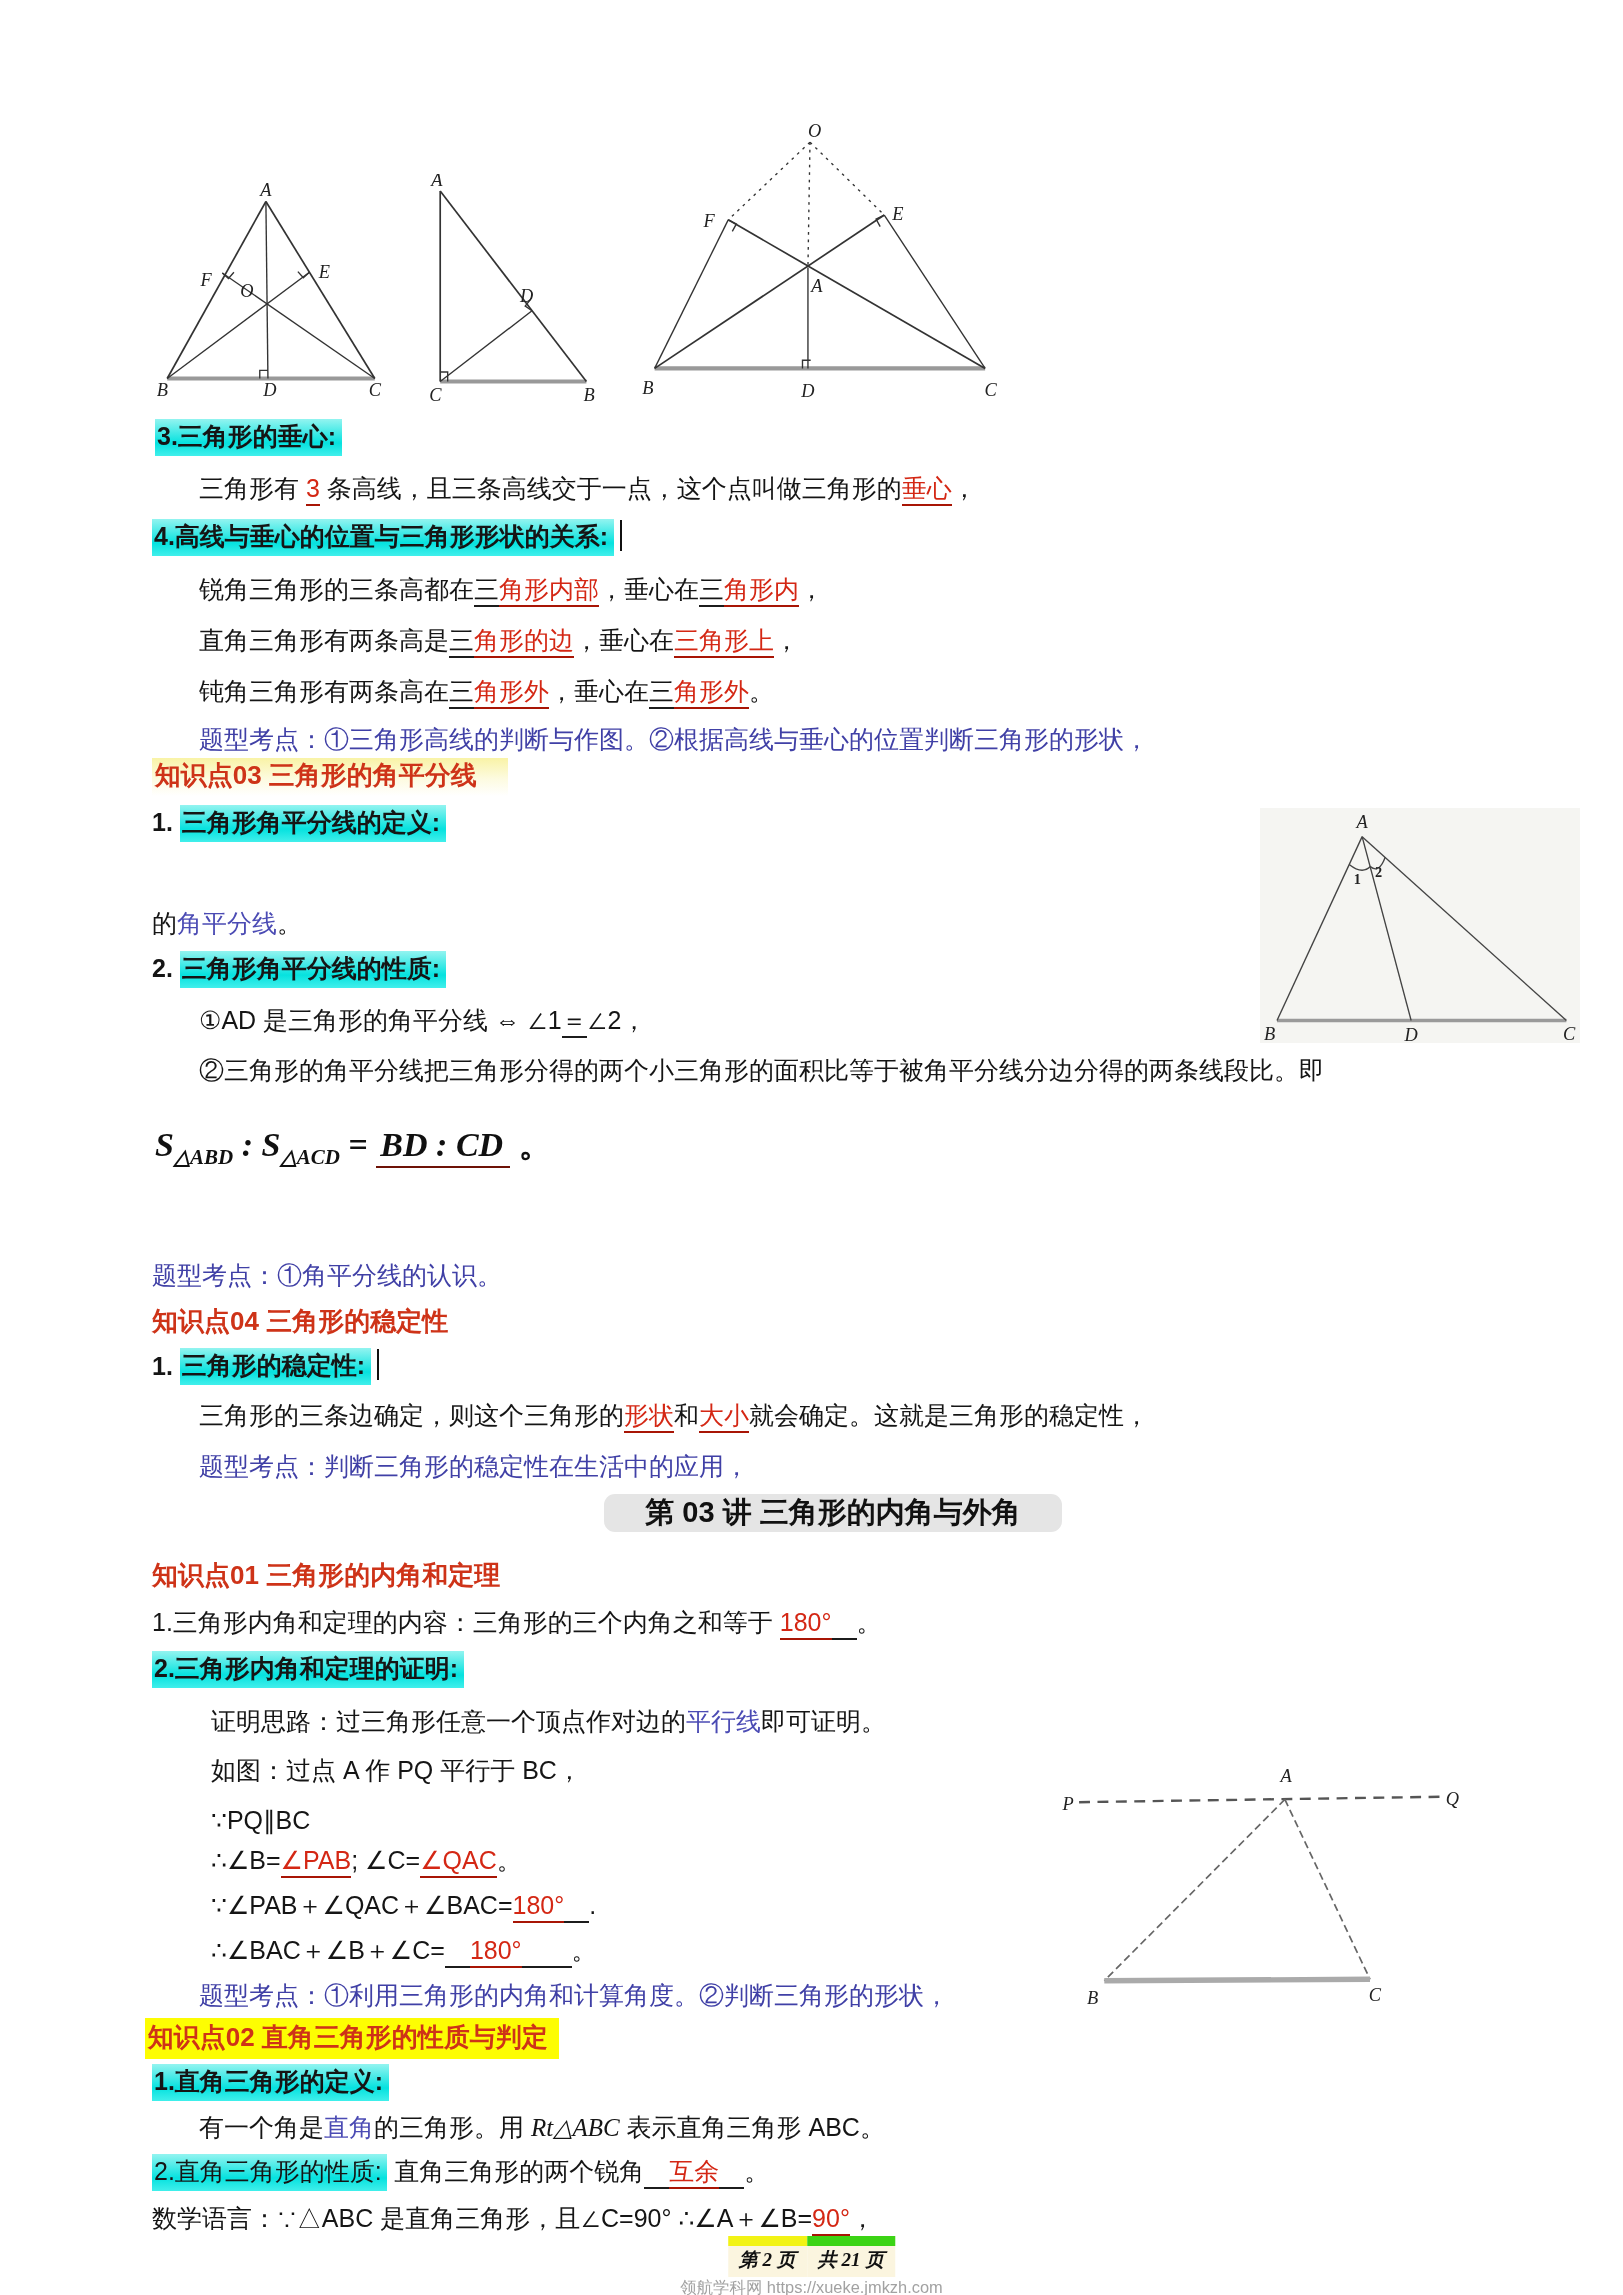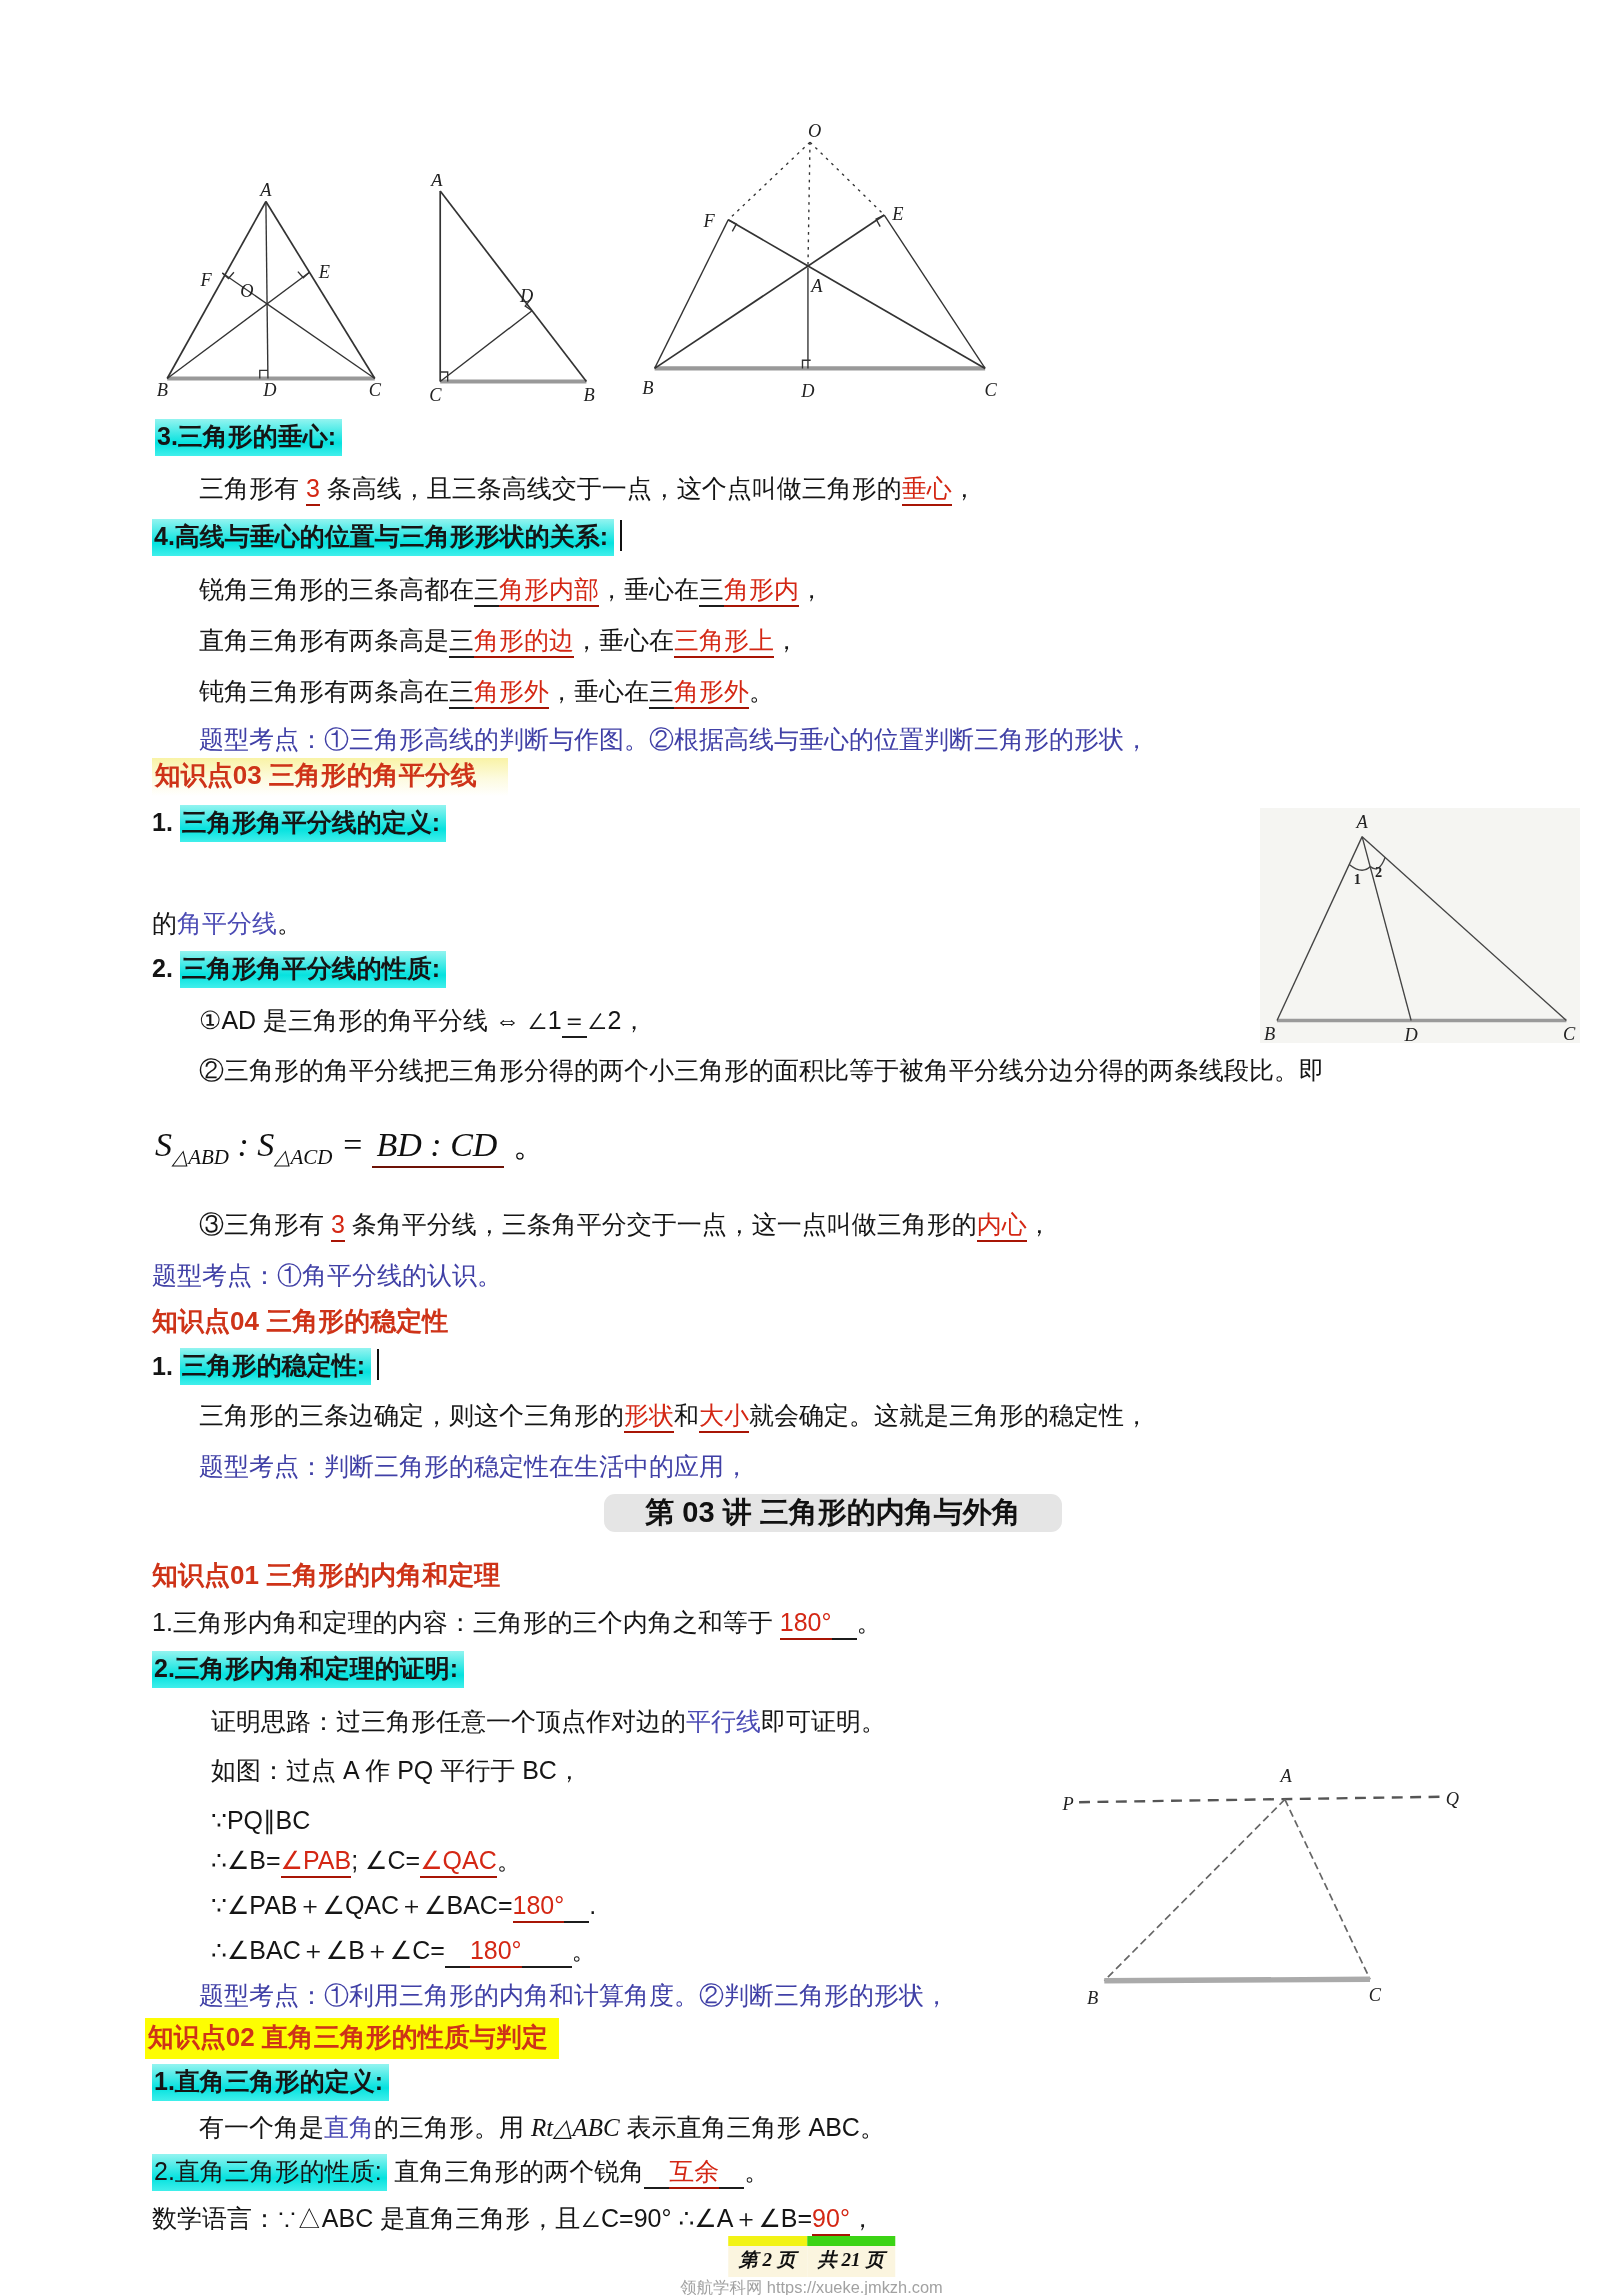--- a/index.html
+++ b/index.html
@@ -13,21 +13,21 @@
   .kp02yellow{background:#fdfd02;padding:2.7px 11px 5.5px 2.7px;}
   .seg-k{}
   .seg-v{}
   .seg-b{color:#4b4bb4;}
   .seg-u{border-bottom:2.7px solid #1c1c1c;padding-bottom:2px;}
   .seg-ru{color:#d42714;border-bottom:2.7px solid #a81505;padding-bottom:2px;}
   .seg-hl{background:linear-gradient(180deg,#93f4f0 0%,#06e2df 65%,#41efeb 100%);padding:3.4px 5.5px 5.5px 2px;}
   .seg-red{color:#ce3318;}
   .seg-i{font-family:"Liberation Serif",serif;font-style:italic;}
   .seg-bar{display:inline-block;width:2.7px;height:31px;background:#101010;vertical-align:-5.5px;margin-left:6.1px;}
-  .formula{font-size:34px;font-family:"Liberation Serif",serif;color:#101010;}
+  .formula{font-size:34px;font-family:"Liberation Serif",serif;color:#101010;font-weight:bold;}
   .seg-fi{font-style:italic;}
   .seg-fsub{font-style:italic;}
   .seg-fsub sub{font-size:21px;line-height:0;}
   .seg-fiu{font-style:italic;border-bottom:2.7px solid #6d1206;padding:0 6.8px 3.4px 4.1px;}
   .lecture-box{position:absolute;left:604px;top:1494px;width:458px;height:38px;background:#e5e5e5;
                border-radius:11px;display:flex;align-items:center;justify-content:center;
                font-size:29px;font-weight:700;color:#111;}
   .fig{position:absolute;}
   .fig text{font-family:"Liberation Serif",serif;font-style:italic;font-size:27px;fill:#222;}
   .fig .num{font-size:21px;font-style:normal;font-weight:700;}
@@ -105,21 +105,20 @@
   <div class="ln" style="left:155px;top:625px"><span class="seg-k">直角三角形有两条高是</span><span class="seg-u">三</span><span class="seg-ru">角形的边</span><span class="seg-k">，垂心在</span><span class="seg-ru">三角形上</span><span class="seg-k">，</span></div>
   <div class="ln" style="left:155px;top:676px"><span class="seg-k">钝角三角形有两条高在</span><span class="seg-u">三</span><span class="seg-ru">角形外</span><span class="seg-k">，垂心在</span><span class="seg-u">三</span><span class="seg-ru">角形外</span><span class="seg-k">。</span></div>
   <div class="ln exam" style="left:155px;top:724px"><span class="seg-v">题型考点：①三角形高线的判断与作图。②根据高线与垂心的位置判断三角形的形状，</span></div>
   <div class="ln kp kp03band" style="left:108px;top:758px"><span class="seg-red">知识点03  三角形的角平分线</span></div>
   <div class="ln bold" style="left:108px;top:807px"><span class="seg-k">1.  </span><span class="seg-hl">三角形角平分线的定义:</span></div>
   <div class="ln" style="left:108px;top:908px"><span class="seg-k">的</span><span class="seg-b">角平分线</span><span class="seg-k">。</span></div>
   <div class="ln bold" style="left:108px;top:953px"><span class="seg-k">2.  </span><span class="seg-hl">三角形角平分线的性质:</span></div>
   <div class="ln" style="left:155px;top:1005px"><span class="seg-k">①AD 是三角形的角平分线 ⇔ ∠1</span><span class="seg-u">＝</span><span class="seg-k">∠2，</span></div>
   <div class="ln" style="left:155px;top:1055px"><span class="seg-k">②三角形的角平分线把三角形分得的两个小三角形的面积比等于被角平分线分边分得的两条线段比。即</span></div>
   <div class="ln formula" style="left:111px;top:1124px"><span class="seg-fi">S</span><span class="seg-fsub"><sub>△ABD</sub></span><span class="seg-fi"> : </span><span class="seg-fi">S</span><span class="seg-fsub"><sub>△ACD</sub></span><span class="seg-fi"> = </span><span class="seg-fiu">BD : CD</span><span class="seg-k"> 。</span></div>
-  <div class="ln" style="left:155px;top:1209px"><span class="seg-k">③三角形有 </span><span class="seg-ru">3</span><span class="seg-k"> 条角平分线，三条角平分交于一点，这一点叫做三角形的</span><span class="seg-ru">内心</span><span class="seg-k">，</span></div>
   <div class="ln exam" style="left:108px;top:1260px"><span class="seg-v">题型考点：①角平分线的认识。</span></div>
   <div class="ln kp" style="left:108px;top:1305px"><span class="seg-red">知识点04  三角形的稳定性</span></div>
   <div class="ln bold" style="left:108px;top:1349px"><span class="seg-k">1.  </span><span class="seg-hl">三角形的稳定性:</span><span class="seg-bar"></span></div>
   <div class="ln" style="left:155px;top:1400px"><span class="seg-k">三角形的三条边确定，则这个三角形的</span><span class="seg-ru">形状</span><span class="seg-k">和</span><span class="seg-ru">大小</span><span class="seg-k">就会确定。这就是三角形的稳定性，</span></div>
   <div class="ln exam" style="left:155px;top:1451px"><span class="seg-v">题型考点：判断三角形的稳定性在生活中的应用，</span></div>
 
   <div class="lecture-box">
     <span>第 03 讲 三角形的内角与外角</span>
   </div>
 

